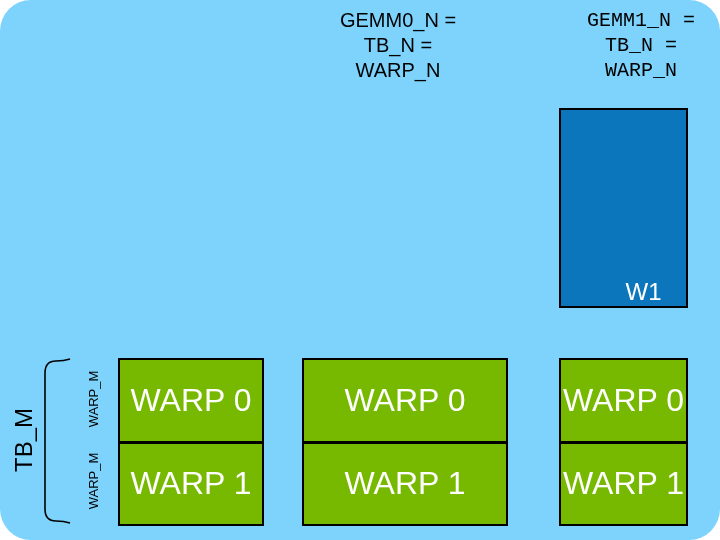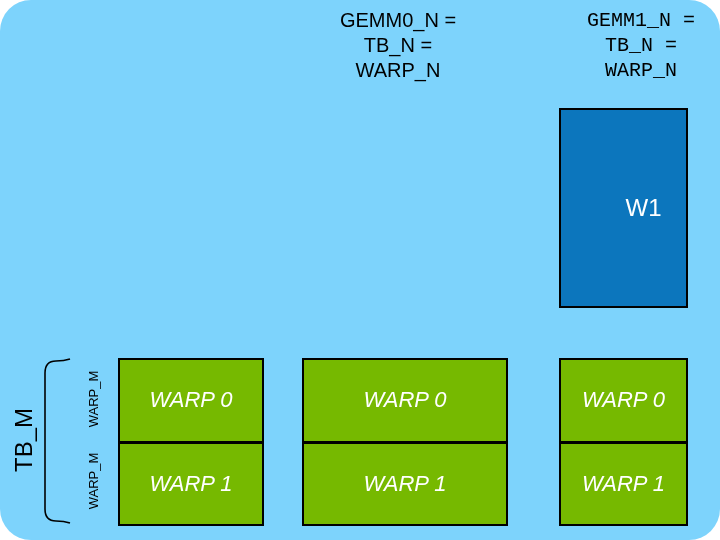--- a/index.html
+++ b/index.html
@@ -12,38 +12,38 @@
     position:absolute;top:8px;width:170px;text-align:center;
     font-size:20px;line-height:25px;white-space:pre-line;
     color:var(--label_text,#000);
   }
   .col-header.h0{left:313px;}
   .col-header.h1{left:556px;font-family:Liberation Mono, monospace;}
   
   .blue-box{
     position:absolute;box-sizing:border-box;
     background:var(--blue,#0c76bd);border:2.5px solid var(--outline,#000);
-    display:flex;align-items:center;justify-content:center;
+    display:flex;align-items:flex-end;justify-content:center;
     color:var(--box_text,#fff);font-size:24px;padding-left:40px;
   }
   .blue-box.w0{left:301px;top:170px;width:207px;height:127px;}
   .blue-box.w1{left:559px;top:108px;width:129px;height:200px;}
   
   .green-block{
     position:absolute;box-sizing:border-box;top:358px;height:168px;
     border:2.5px solid var(--outline,#000);
     display:flex;flex-direction:column;
     background:var(--green,#76b900);
   }
   .green-block.b0{left:118px;width:146px;}
   .green-block.b1{left:302px;width:206px;}
   .green-block.b2{left:559px;width:129px;}
   .warp-row{
     flex:1 1 0;display:flex;align-items:center;justify-content:center;
-    color:var(--box_text,#fff);font-size:22px;font-style:italic;
+    color:var(--box_text,#fff);font-size:32px;
   }
   .warp-row.first{border-bottom:3.5px solid var(--outline,#000);}
   
   .vtext{
     position:absolute;white-space:nowrap;
     transform:translate(-50%,-50%) rotate(-90deg);
     color:var(--label_text,#000);
   }
   .tbm{left:24px;top:440px;font-size:24px;}
   .warpm-top{left:93px;top:399px;font-size:13px;}

